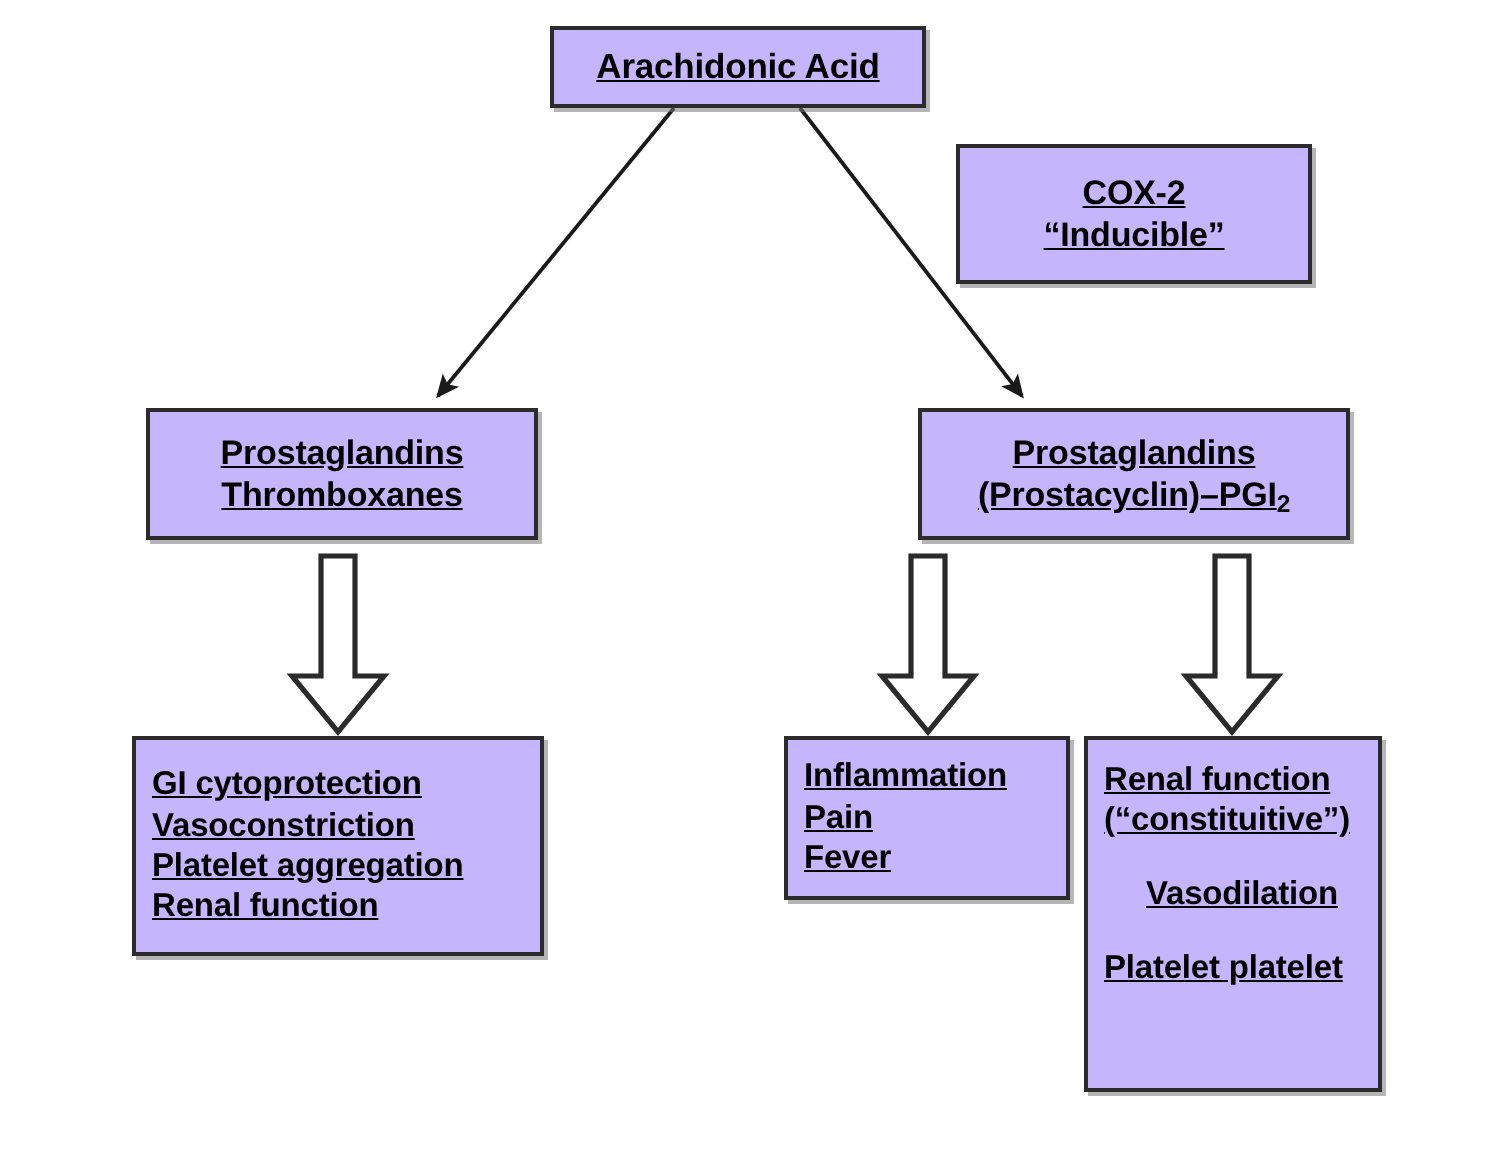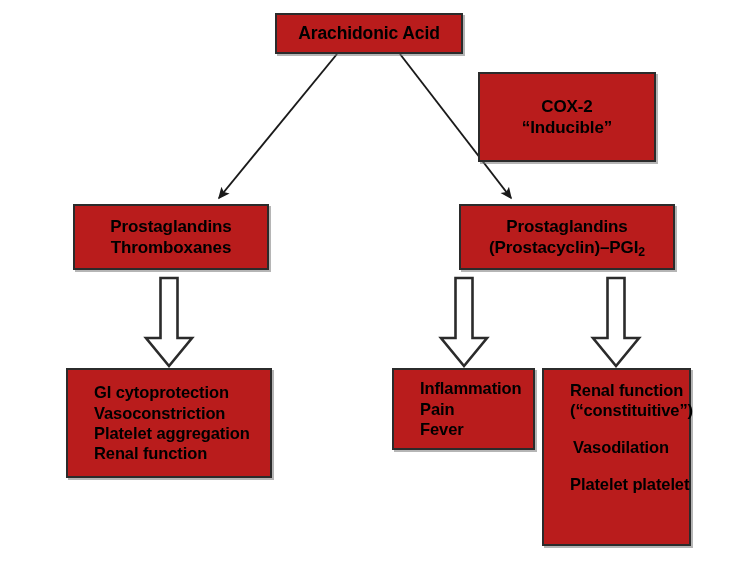--- a/index.html
+++ b/index.html
@@ -17,50 +17,51 @@
     width: 750px;
     height: 578px;
     background: #ffffff;
     overflow: hidden;
   }
 
   
   .node {
     position: absolute;
     box-sizing: border-box;
-    background: #b91c1c;
+    background: #c4b5fd;
     border: 2px solid #2b2b2b;
     box-shadow: 2px 2px 0 0 rgba(120,120,120,0.55);
     display: flex;
     flex-direction: column;
     justify-content: center;
     color: #000000;
     font-weight: bold;
     letter-spacing: -0.1px;
+    text-decoration: underline;
   }
   .node .line {
     display: block;
     white-space: nowrap;
     line-height: 1.24;
   }
   .node.center { align-items: center; text-align: center; }
   .node.left   { align-items: flex-start; text-align: left; }
-  .node.left .line { padding-left: 26px; }
+  .node.left .line { padding-left: 8px; }
 
   
   #box-arachidonic {
     left: 275px; top: 13px; width: 188px; height: 41px;
     font-size: 17.5px;
   }
   #box-cox1 {
     left: 73px; top: 72px; width: 193px; height: 70px;
     font-size: 17px;
   }
   #box-cox2 {
-    left: 478px; top: 72px; width: 178px; height: 90px;
+    left: 478px; top: 72px; width: 178px; height: 70px;
     font-size: 17px;
   }
   #box-pg-left {
     left: 73px; top: 204px; width: 196px; height: 66px;
     font-size: 17px;
   }
   #box-pg-right {
     left: 459px; top: 204px; width: 216px; height: 66px;
     font-size: 17px;
   }

